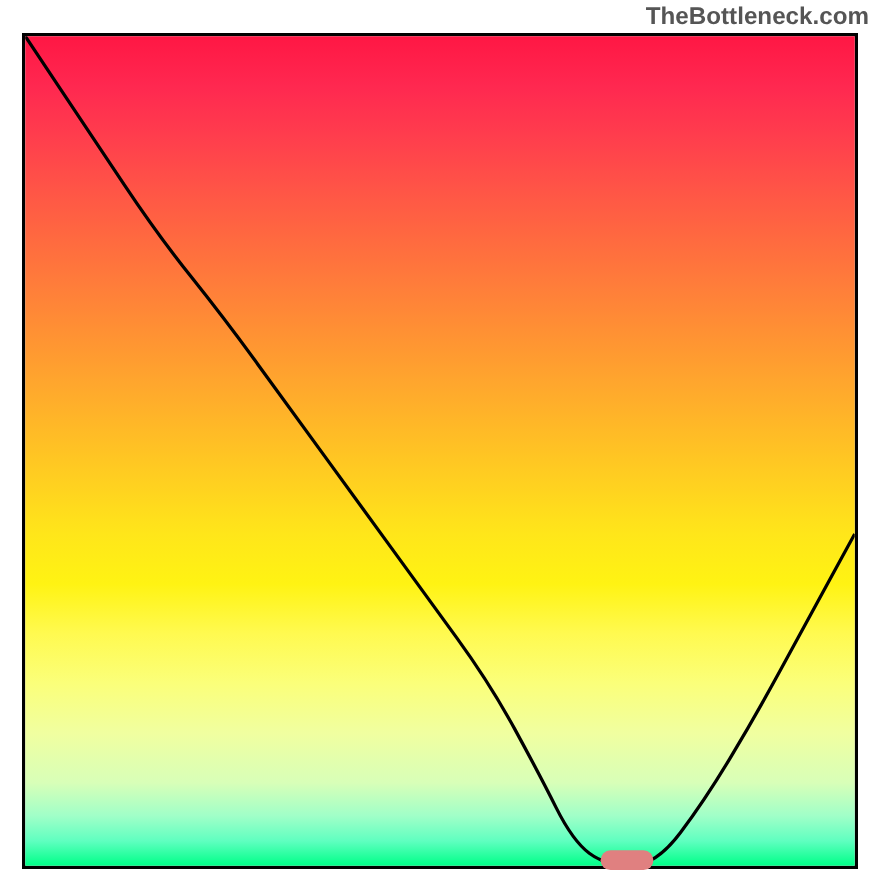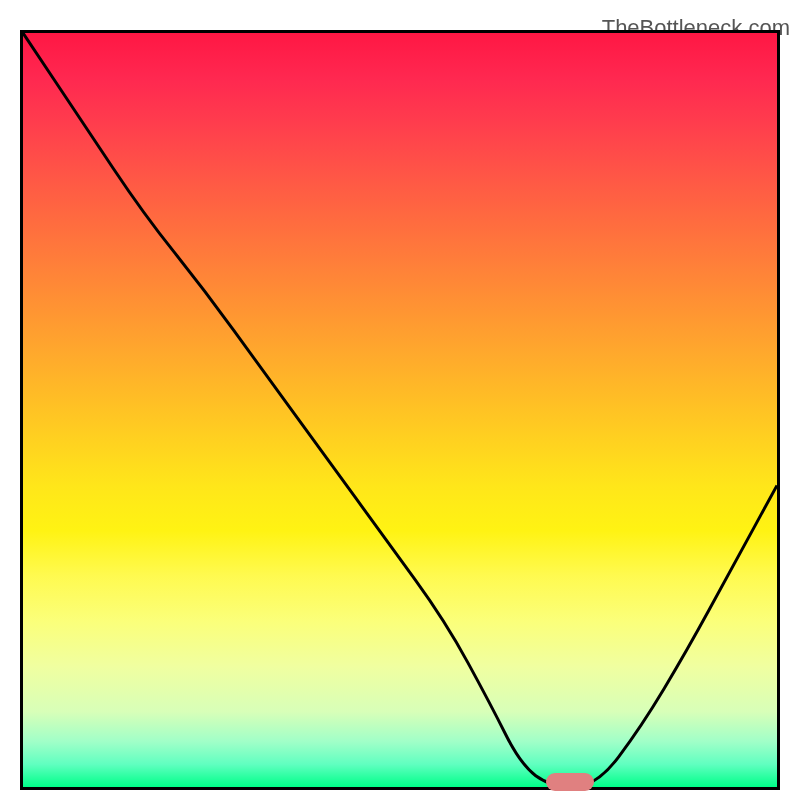--- a/index.html
+++ b/index.html
@@ -5,25 +5,25 @@
     * { margin: 0; padding: 0; box-sizing: border-box; }
     body {
       width: 800px;
       height: 800px;
       background: #ffffff;
       position: relative;
       font-family: Arial, sans-serif;
     }
     .watermark {
       position: absolute;
-      top: 15px;
+      top: 2px;
       right: 10px;
       color: #555;
       font-size: 22px;
-      font-weight: 400;
+      font-weight: 700;
     }
     .chart-container {
       position: absolute;
       top: 30px;
       left: 20px;
       width: 760px;
       height: 760px;
       border: 3px solid #000;
     }
     .gradient-bg {

